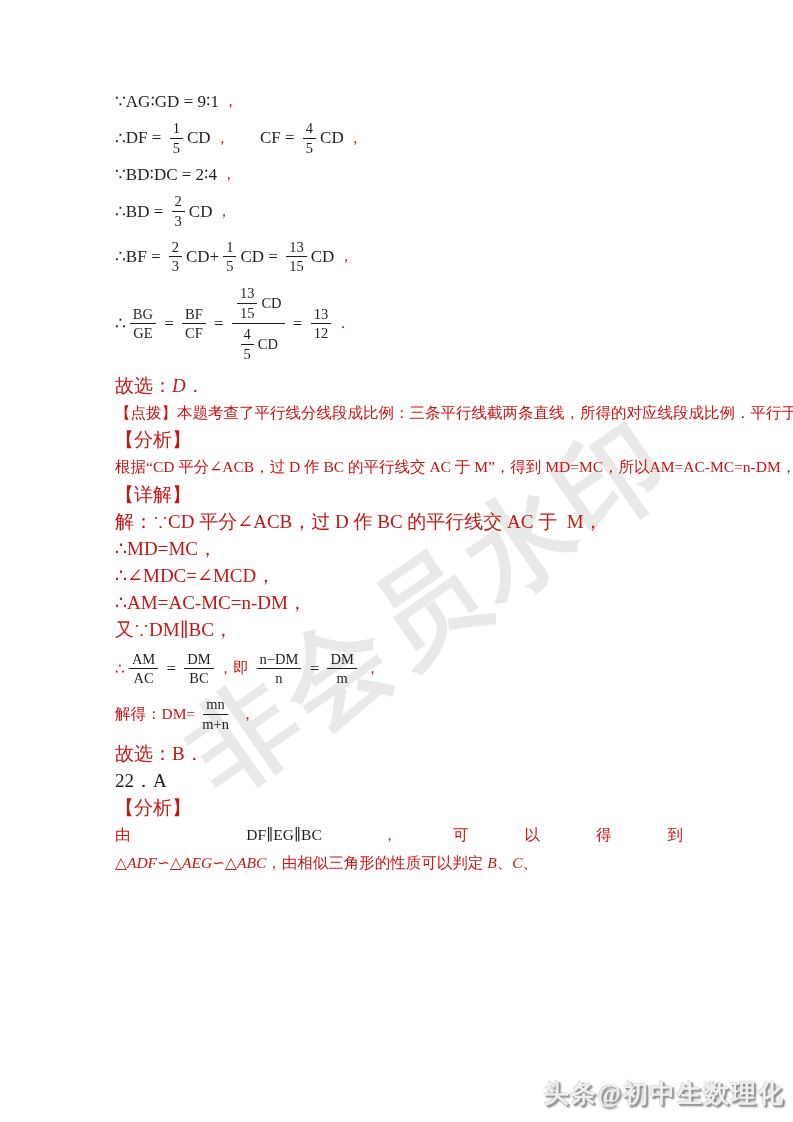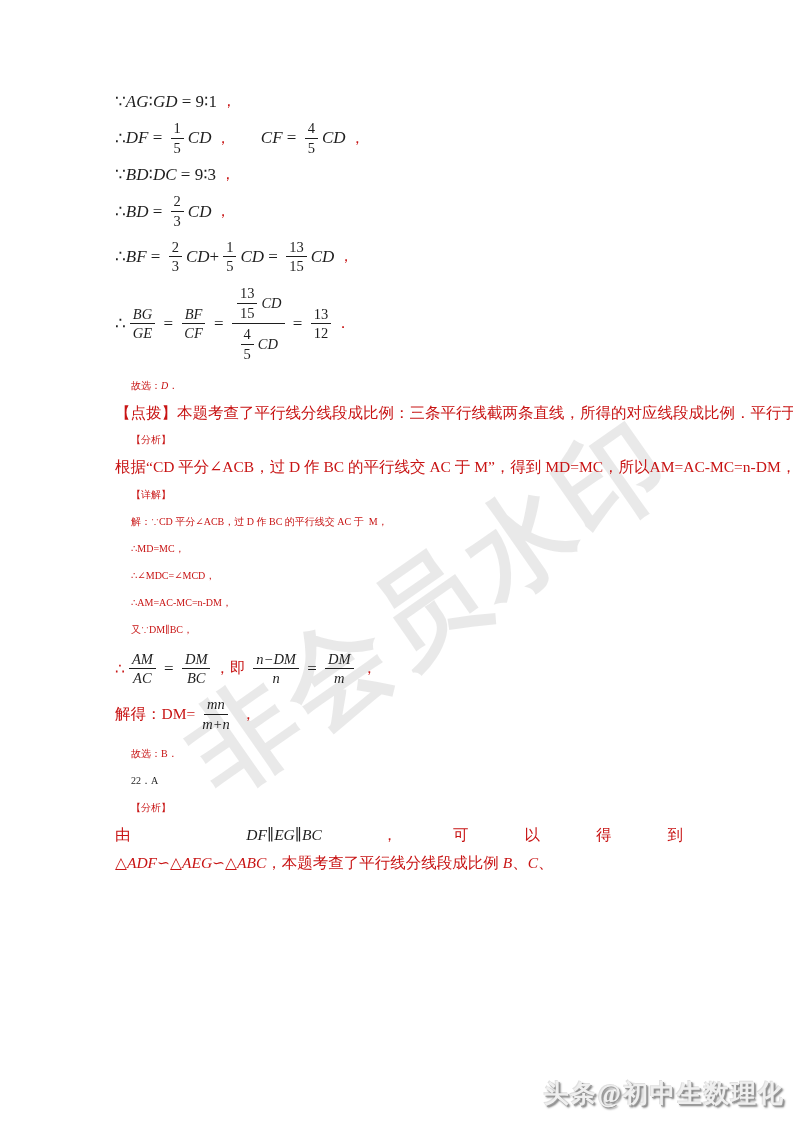--- a/index.html
+++ b/index.html
@@ -30,31 +30,31 @@
     white-space:nowrap;
     z-index:0;
     user-select:none;
   }
   .doc{
     position:relative;z-index:1;
     padding:84px 110px 0 115px;
     box-sizing:border-box;
   }
   .line{min-height:10px;}
-  .tline{font-size:10px;line-height:27px;color:var(--ink);margin-left:16px;}
+  .tline{font-size:19px;line-height:27px;color:var(--ink);}
   .para{font-size:15.5px;line-height:27.5px;text-align:justify;}
   .fline{
     display:flex;align-items:center;
     margin:7px 0;
     font-size:17px;
     min-height:20px;
   }
   
   .s-m  {font-family:"Liberation Serif","DejaVu Serif",serif;color:var(--ink);font-style:normal;white-space:pre;}
-  .s-mi {font-family:"Liberation Serif","DejaVu Serif",serif;color:var(--ink);font-style:italic;white-space:pre;}
+  .s-mi {font-family:"Liberation Serif","DejaVu Serif",serif;color:var(--ink);white-space:pre;}
   .s-b  {color:var(--ink);white-space:pre;}
   .s-r  {color:var(--red);white-space:pre;}
   .s-rm {color:var(--red);font-family:"Liberation Serif","DejaVu Serif",serif;font-style:normal;white-space:pre;}
   .s-rmi{color:var(--red);font-family:"Liberation Serif","DejaVu Serif",serif;font-style:italic;white-space:pre;}
   .s-sp {display:inline-block;width:30px;}
   .fline .s-r,.fline .s-rm{font-size:15.5px;}
   
   .frac{
     display:inline-flex;flex-direction:column;align-items:center;
     vertical-align:middle;margin:0 4px;
@@ -119,21 +119,21 @@
           </span>
         </span>
         <span class="s-mi">CD</span>
         <span class="s-r"> ，</span>
       </div>
       <div class="line fline">
         <span class="s-m">∵</span>
         <span class="s-mi">BD</span>
         <span class="s-m">∶</span>
         <span class="s-mi">DC</span>
-        <span class="s-m"> = 9∶3</span>
+        <span class="s-m"> = 2∶4</span>
         <span class="s-r"> ，</span>
       </div>
       <div class="line fline">
         <span class="s-m">∴</span>
         <span class="s-mi">BD</span>
         <span class="s-m"> = </span>
         <span class="frac">
           <span class="num">
             <span class="s-m">2</span>
           </span>
@@ -292,17 +292,17 @@
           </span>
           <span class="den">
             <span class="s-mi">m+n</span>
           </span>
         </span>
         <span class="s-r"> ，</span>
       </div>
       <div class="line tline"><span class="s-r">故选：</span><span class="s-rm">B</span><span class="s-r">．</span></div>
       <div class="line tline"><span class="s-b">22．A</span></div>
       <div class="line tline"><span class="s-r">【分析】</span></div>
-      <div class="line para"><span class="s-r">由 </span><span class="s-mi">DF∥EG∥BC</span><span class="s-r"> ，可以得到</span><span class="s-rmi">△ADF∽△AEG∽△ABC</span><span class="s-r">，本题考查了平行线分线段成比例 </span><span class="s-rmi">B</span><span class="s-r">、</span><span class="s-rmi">C</span><span class="s-r">、</span></div>
+      <div class="line para"><span class="s-r">由 </span><span class="s-mi">DF∥EG∥BC</span><span class="s-r"> ，可以得到</span><span class="s-rmi">△ADF∽△AEG∽△ABC</span><span class="s-r">，由相似三角形的性质可以判定 </span><span class="s-rmi">B</span><span class="s-r">、</span><span class="s-rmi">C</span><span class="s-r">、</span></div>
     </div>
 
   <div class="footer-mark">头条@初中生数理化</div>
 </div>
 
 </body></html>

